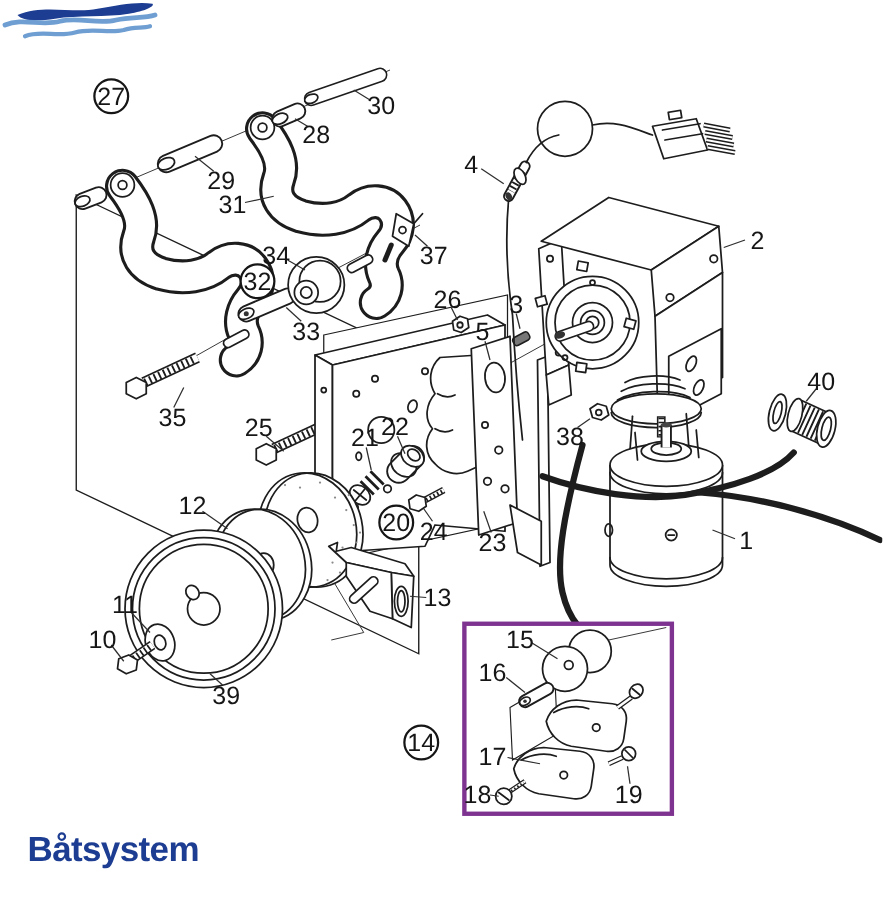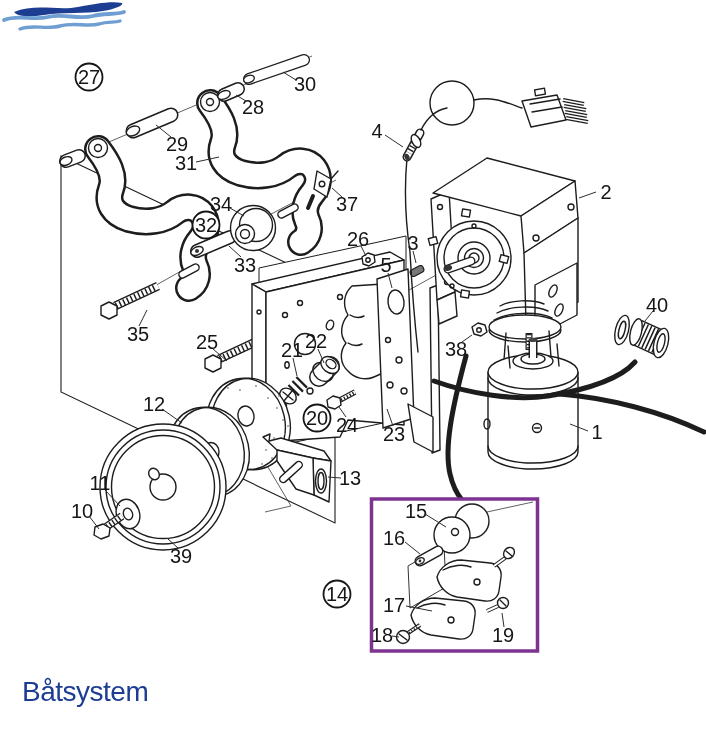--- a/index.html
+++ b/index.html
@@ -7,22 +7,22 @@
          font-family:"Liberation Sans",sans-serif;}
   .stage svg{position:absolute;left:0;top:0;}
   
   .s{stroke:#1d1d1d;fill:none;stroke-width:1.4;stroke-linecap:round;stroke-linejoin:round}
   .f{fill:#fff;stroke:#1d1d1d;stroke-width:1.4;stroke-linejoin:round}
   .t{stroke:#3a3a3a;stroke-width:.8;fill:none}
   .b{stroke:#1d1d1d;fill:none;stroke-width:5;stroke-linecap:round}
   .plabel{font-family:"Liberation Sans",sans-serif;font-size:20px;fill:#161616;text-anchor:middle}
   .label-ring{fill:#fff;stroke:#161616;stroke-width:1.8}
   .leader{stroke:#2e2e2e;stroke-width:1}
-  .logo-text{position:absolute;left:22px;top:664px;font-weight:normal;font-size:28px;
-             letter-spacing:-.5px;color:#1c3d91;margin-top:12px;}
+  .logo-text{position:absolute;left:22px;top:664px;font-weight:bold;font-size:28px;
+             letter-spacing:-.5px;color:#1c3d91;}
   .logo-waves{position:absolute;left:26px;top:697px;}
 </style>
 </head>
 <body>
 
 <div class="stage">
 <svg width="706" height="735" viewBox="0 0 706 735">
 
   <g>
     <polygon points="61,156 335,286 335,523 61,392" fill="#fff" stroke="#1d1d1d" stroke-width="1.1"></polygon>

